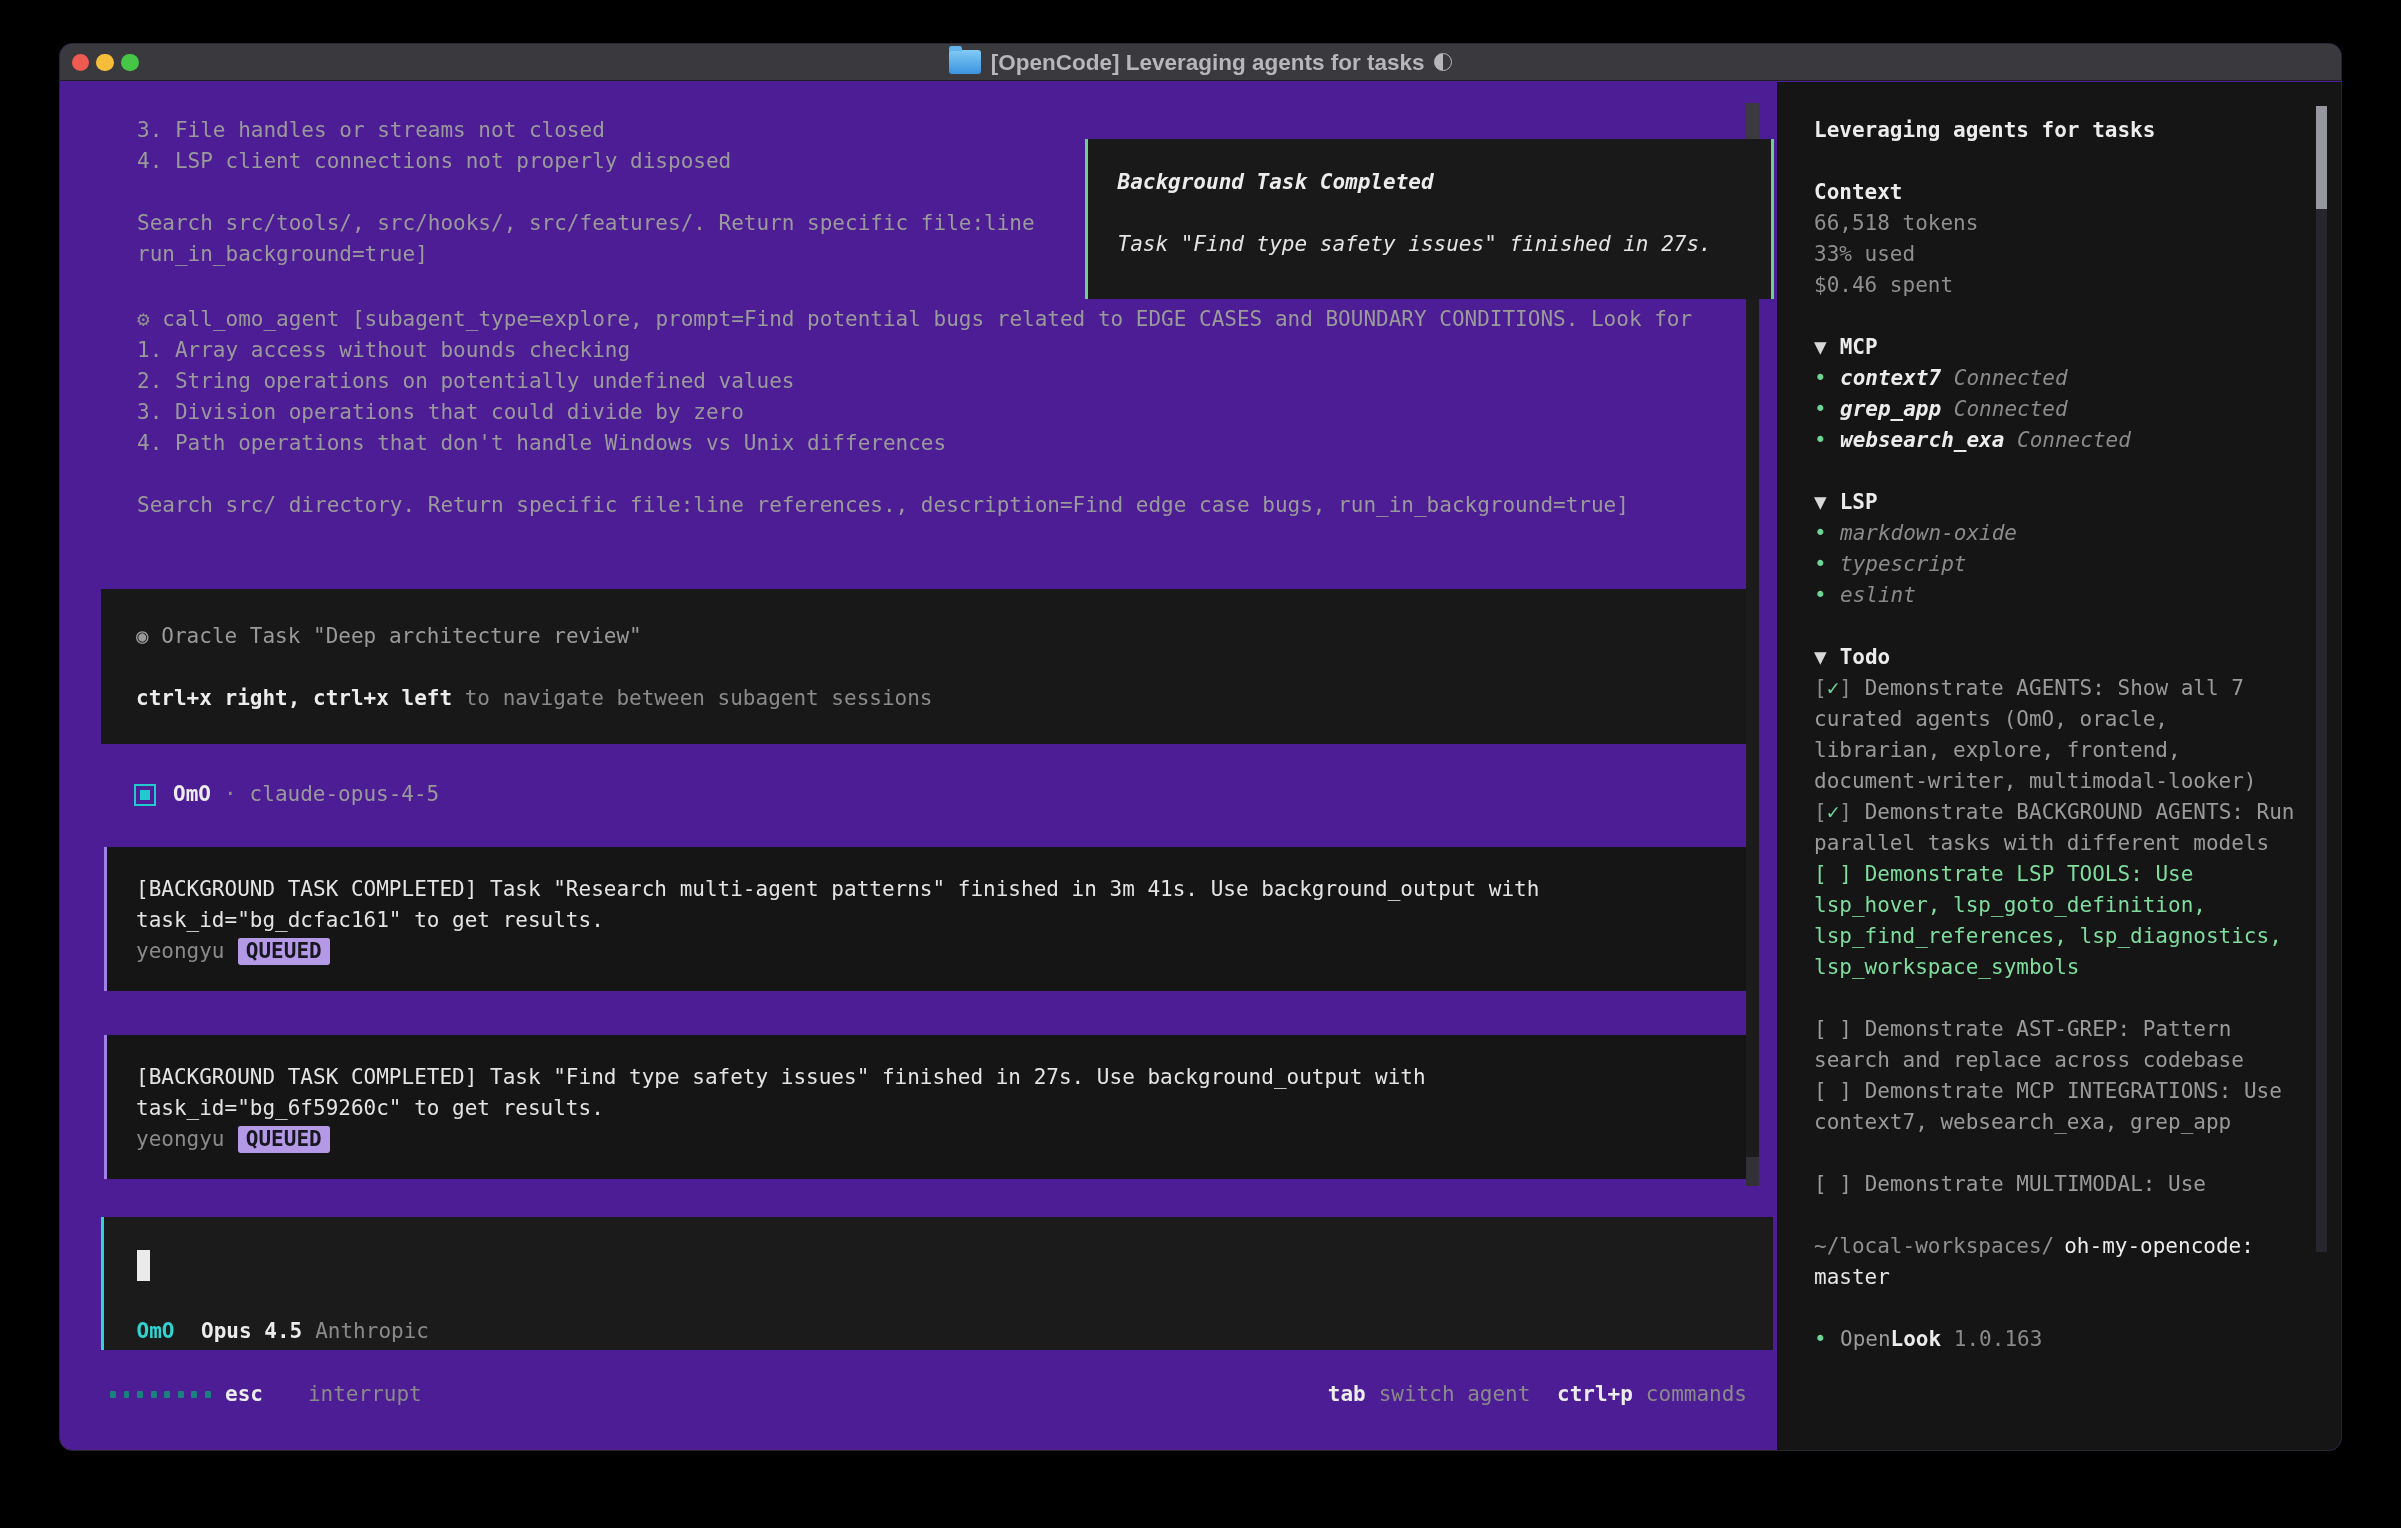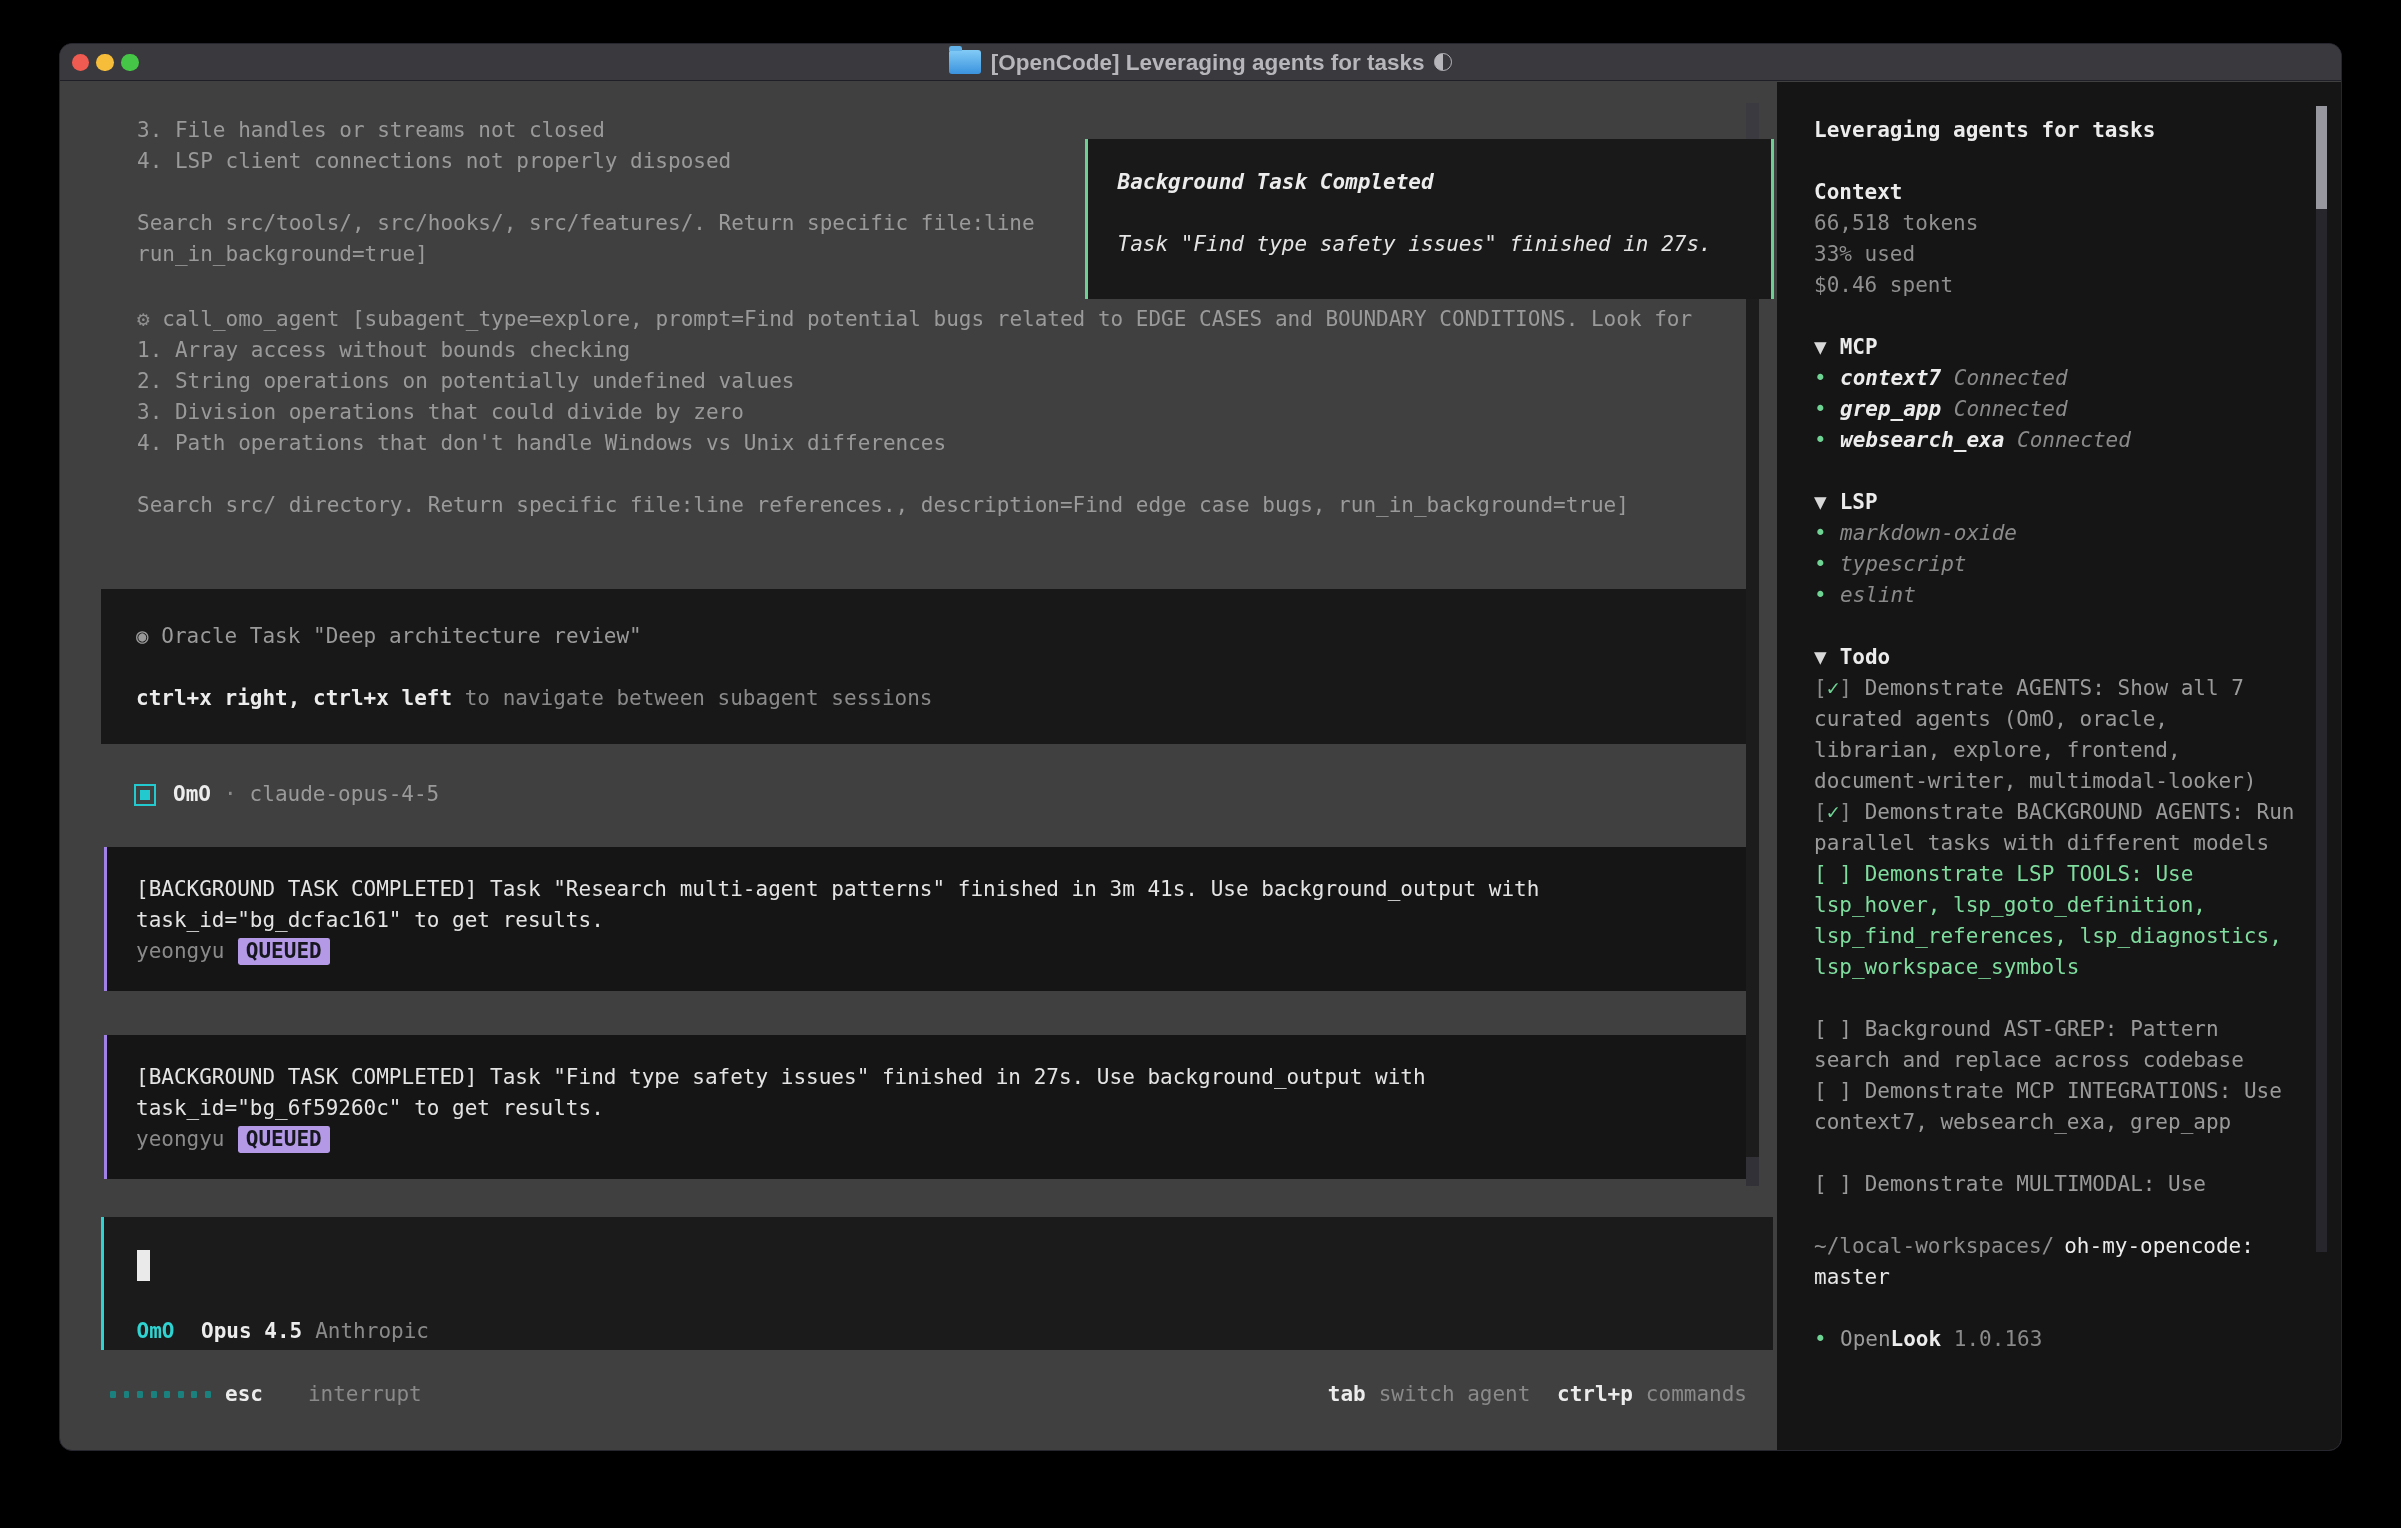--- a/index.html
+++ b/index.html
@@ -1,20 +1,20 @@
 <!DOCTYPE html>
 <html style="font-size:9.5px"><head>
 <meta charset="utf-8">
 <style>
   * { margin:0; padding:0; box-sizing:border-box; }
   html,body { width:2401px; height:1528px; background:#000; overflow:hidden; }
   body { font-family:"DejaVu Sans Mono","Liberation Mono",monospace; font-size:21px; line-height:31px; }
 
   .window { position:absolute; left:59px; top:43px; width:2283px; height:1408px;
-            background:#404040; border-radius:13px; border:1.2px solid #26262f; overflow:hidden; }
+            background:#4c1d95; border-radius:13px; border:1.2px solid #26262f; overflow:hidden; }
 
   
   .titlebar { position:absolute; left:0; top:0; right:0; height:37px; background:#39393e;
               border-bottom:1.2px solid #1f1f28; display:flex; align-items:center; justify-content:center; }
   .lights { position:absolute; left:11.8px; top:0; height:37px; display:flex; align-items:center; gap:7px; }
   .light { width:17.7px; height:17.7px; border-radius:50%; }
   .light.red{ background:#f05b51; } .light.yellow{ background:#f6bd3b; } .light.green{ background:#46c646; }
   .title-group { display:flex; align-items:center; gap:9.5px; }
   .folder { width:32px; height:23.6px; border-radius:3px; background:linear-gradient(180deg,#82cbf6,#3b93de); position:relative; }
   .folder::before { content:""; position:absolute; left:0; top:-4.1px; width:13px; height:5.3px; border-radius:2.4px 2.4px 0 0;
@@ -253,21 +253,21 @@
       <div class="section">
         <div class="side-h"><span class="tri">▼</span><span>Todo</span></div>
         <div>
 
             <div class="todo-item done"><span class="cb"><span class="br">[</span><span class="mk">✓</span><span class="br">]</span></span> <span class="todo-text">Demonstrate AGENTS: Show all 7 curated agents (OmO, oracle, librarian, explore, frontend, document-writer, multimodal-looker)</span></div>
 
             <div class="todo-item done"><span class="cb"><span class="br">[</span><span class="mk">✓</span><span class="br">]</span></span> <span class="todo-text">Demonstrate BACKGROUND AGENTS: Run parallel tasks with different models</span></div>
 
             <div class="todo-item active"><span class="cb"><span class="br">[</span><span class="mk">&nbsp;</span><span class="br">]</span></span> <span class="todo-text">Demonstrate LSP TOOLS: Use lsp_hover, lsp_goto_definition, lsp_find_references, lsp_diagnostics, lsp_workspace_symbols</span></div>
 
-            <div class="todo-item pending spaced"><span class="cb"><span class="br">[</span><span class="mk">&nbsp;</span><span class="br">]</span></span> <span class="todo-text">Background AST-GREP: Pattern search and replace across codebase</span></div>
+            <div class="todo-item pending spaced"><span class="cb"><span class="br">[</span><span class="mk">&nbsp;</span><span class="br">]</span></span> <span class="todo-text">Demonstrate AST-GREP: Pattern search and replace across codebase</span></div>
 
             <div class="todo-item pending"><span class="cb"><span class="br">[</span><span class="mk">&nbsp;</span><span class="br">]</span></span> <span class="todo-text">Demonstrate MCP INTEGRATIONS: Use context7, websearch_exa, grep_app</span></div>
 
             <div class="todo-item pending spaced"><span class="cb"><span class="br">[</span><span class="mk">&nbsp;</span><span class="br">]</span></span> <span class="todo-text">Demonstrate MULTIMODAL: Use</span></div>
           </div>
       </div>
 
       <div class="section">
         <span class="ws-prefix">~/local-workspaces/</span><span class="ws-repo">oh-my-opencode:</span> <span class="ws-branch">master</span>
       </div>

